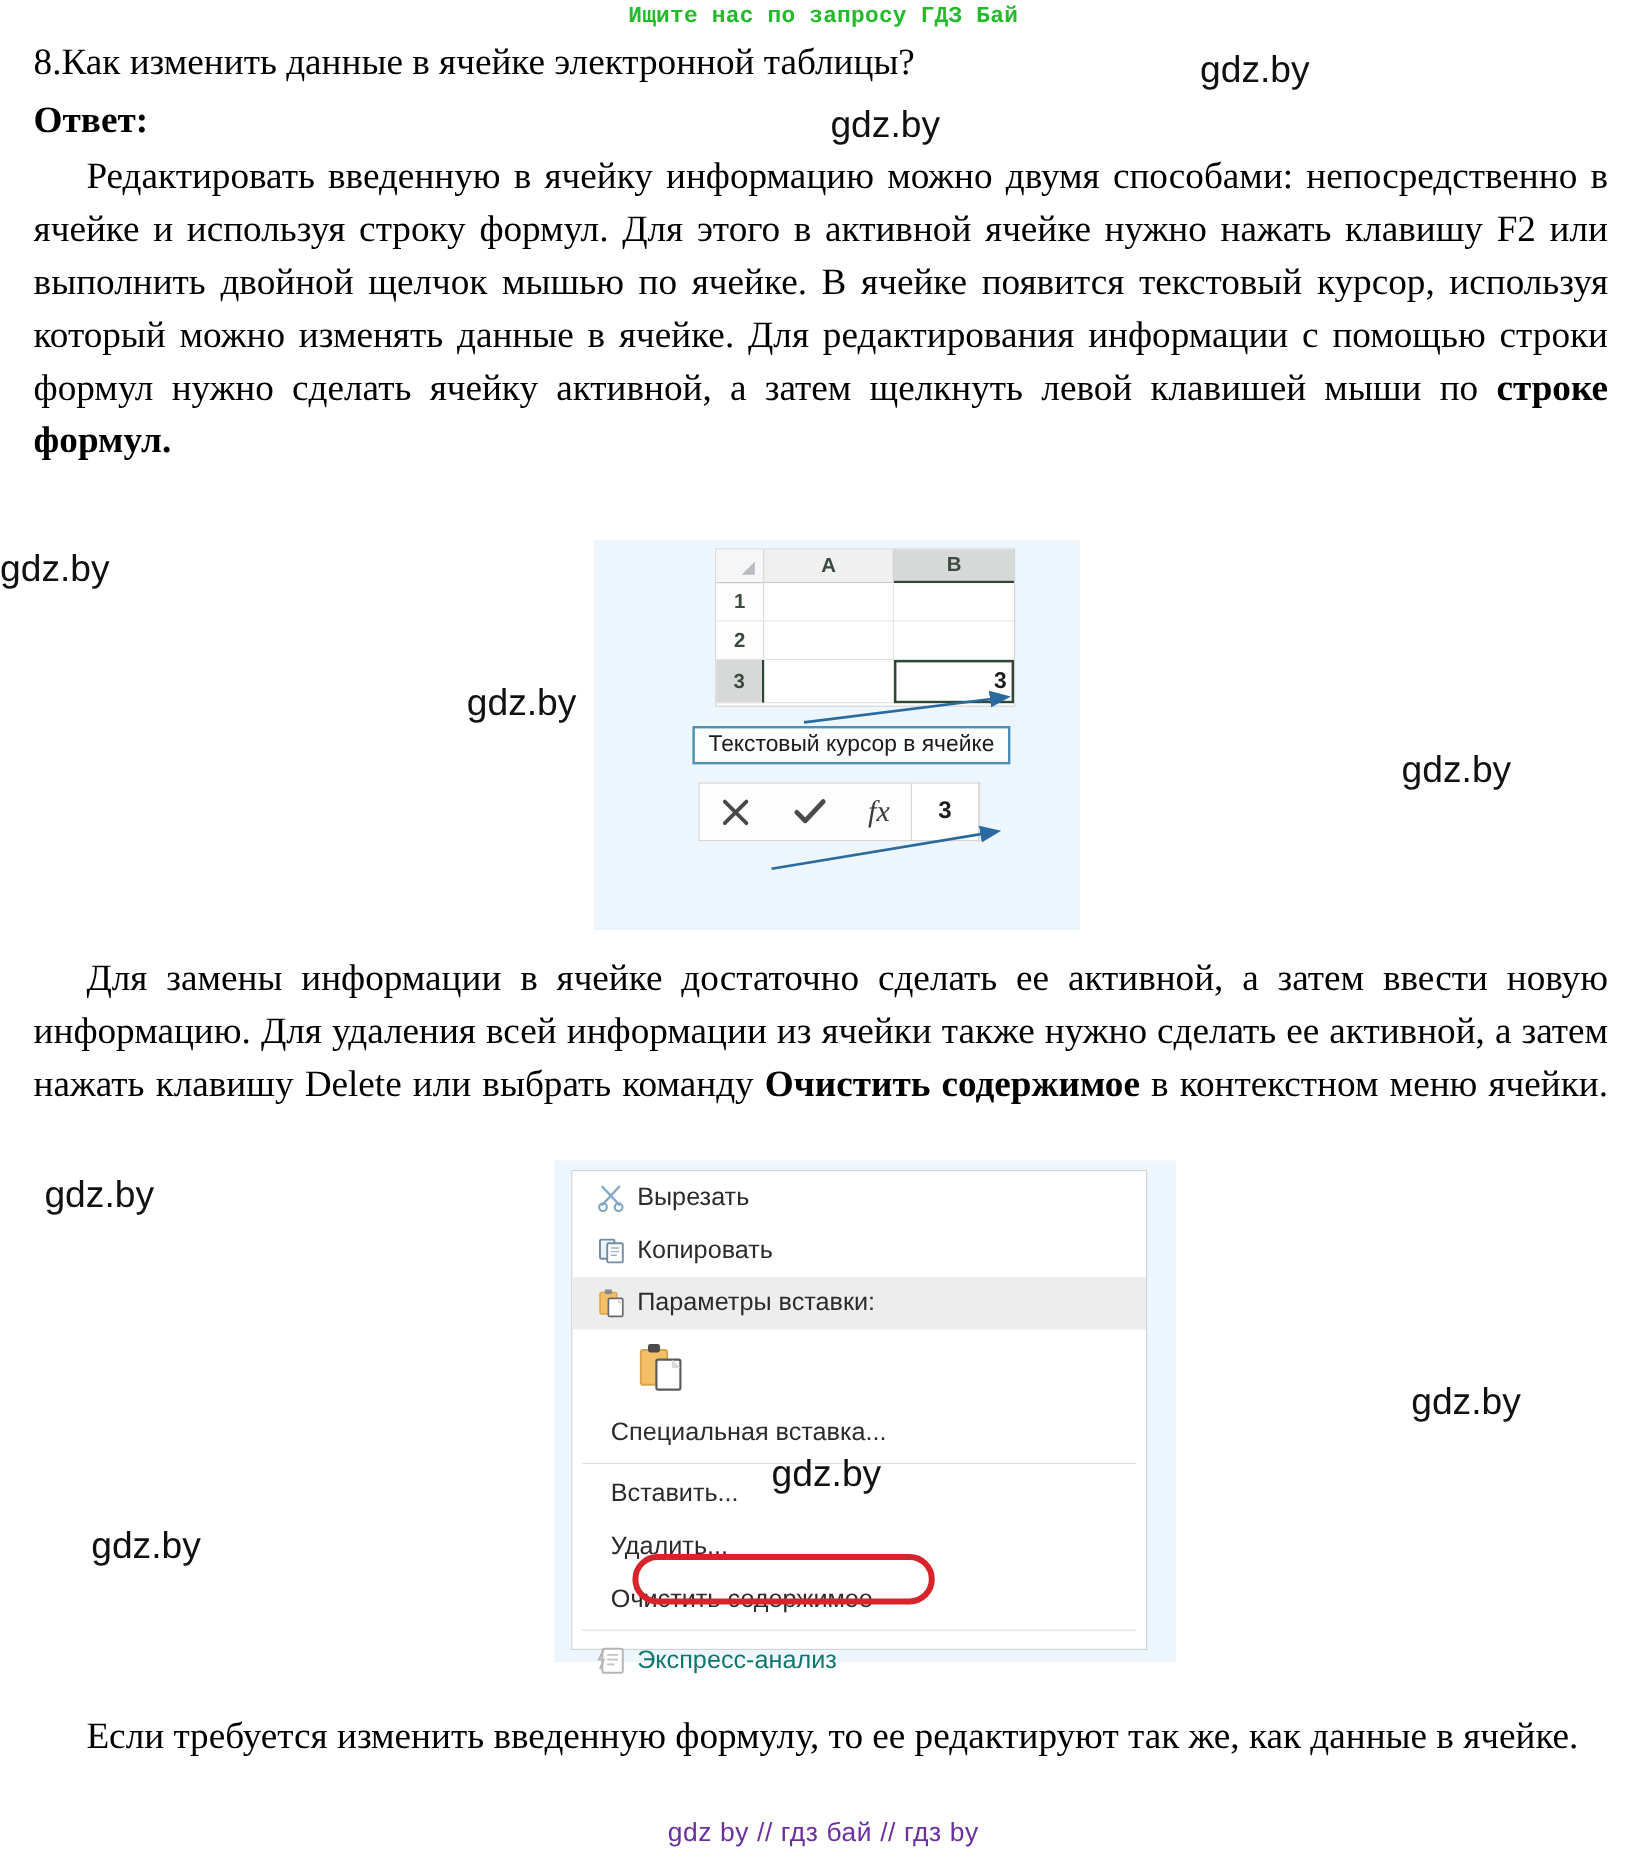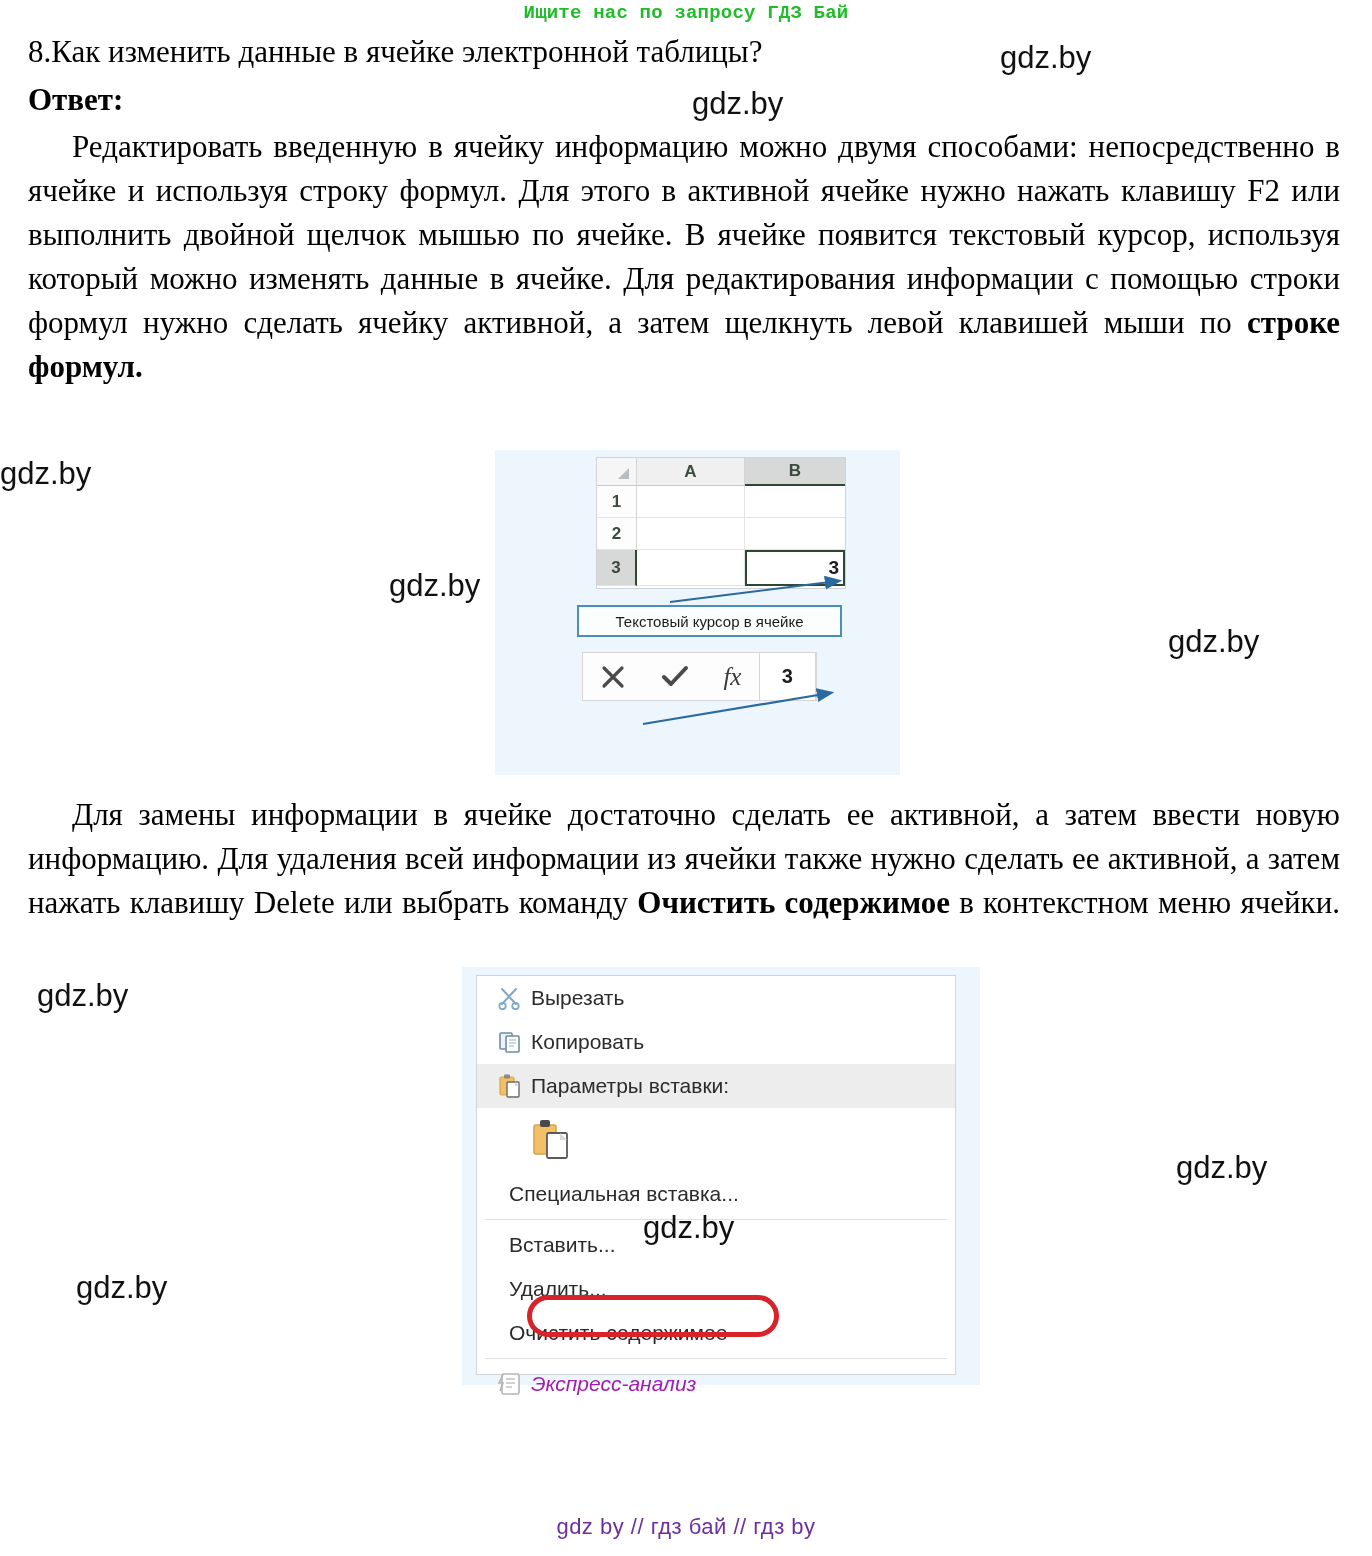--- a/index.html
+++ b/index.html
@@ -168,21 +168,21 @@
     color: #1c1c1c;
     box-sizing: border-box;
   }
 
   
   .callout {
     position: absolute;
     background: #fcfdfd;
     border: 2px solid #4a8fb5;
     font-family: "Liberation Sans", sans-serif;
-    font-size: 15px;
+    font-size: 19px;
     color: #1a1a1a;
     display: flex;
     align-items: center;
     justify-content: center;
     padding: 0 16px;
     box-sizing: border-box;
     white-space: nowrap;
   }
   .callout1 { left: 82px; top: 155px; width: 265px; height: 32px; }
   .callout2 { left: 55px; top: 277px; width: 330px; height: 32px; }
@@ -257,21 +257,21 @@
     align-items: center;
     height: 44px;
     padding-left: 12px;
     font-family: "Liberation Sans", sans-serif;
     font-size: 21px;
     color: #2b2b2b;
     box-sizing: border-box;
     position: relative;
   }
   .mi.hl { background: #ededed; }
-  .mi.dim { color: #a21caf; font-style: italic; }
+  .mi.dim { color: #0f766e; }
   .mi-icon {
     width: 42px;
     min-width: 42px;
     display: flex;
     align-items: center;
     justify-content: center;
   }
   .mi-label { white-space: nowrap; }
   .mi-noicon { padding-left: 32px; }
   .sep { height: 1px; background: #e0e0e0; margin: 3px 8px; }
@@ -322,20 +322,21 @@
   <div class="answer-label">Ответ:</div>
 
   <p class="para justify-all"><span>Редактировать введенную в ячейку информацию можно двумя способами: непосредственно в ячейке и используя строку формул. Для этого в активной ячейке нужно нажать клавишу F2 или выполнить двойной щелчок мышью по ячейке. В ячейке появится текстовый курсор, используя который можно изменять данные в ячейке. Для редактирования информации с помощью строки формул нужно сделать ячейку активной, а затем щелкнуть левой клавишей мыши по </span><b>строке формул.</b></p>
 
   <div style="height:352px"></div>
 
   <p class="para justify-all"><span>Для замены информации в ячейке достаточно сделать ее активной, а затем ввести новую информацию. Для удаления всей информации из ячейки также нужно сделать ее активной, а затем нажать клавишу Delete или выбрать команду </span><b>Очистить содержимое</b><span> в контекстном меню ячейки.</span></p>
 
   <div style="height:448px"></div>
 
+  <p class="para">Если требуется изменить введенную формулу, то ее редактируют так же, как данные в ячейке.</p>
 </div>
 
 <div class="fig1">
 
   <div class="sheet">
     <div class="sheet-row">
       <div class="col-head col-corner"></div>
       <div class="col-head col-a">A</div>
       <div class="col-head col-b">B</div>
     </div>

